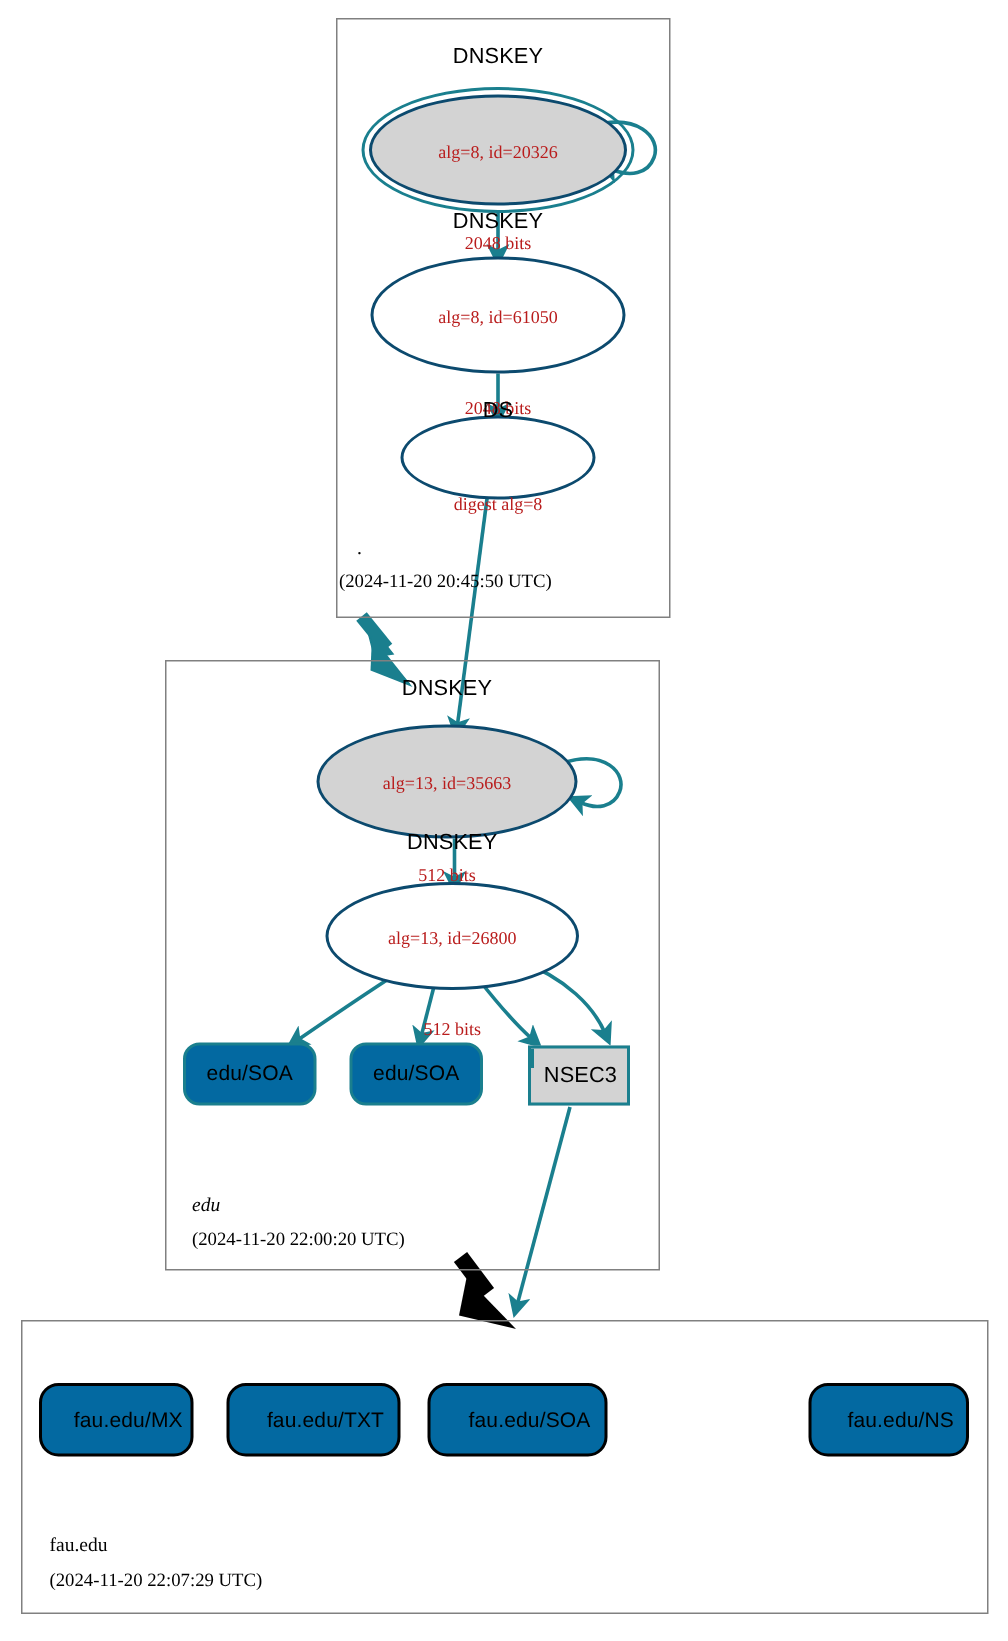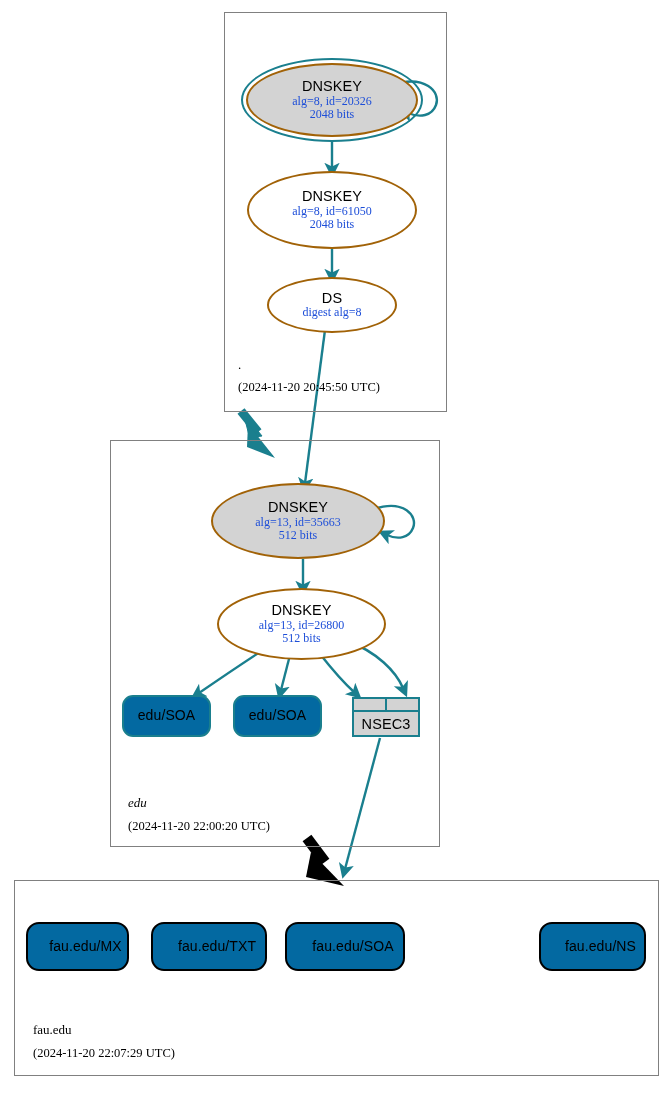--- a/index.html
+++ b/index.html
@@ -61,28 +61,29 @@
   }
   .n-title {
     font-family: "Liberation Sans", sans-serif;
     font-size: 14.5px;
     color: #000000;
     letter-spacing: 0.1px;
   }
   .n-sub {
     font-family: "Liberation Serif", serif;
     font-size: 12px;
-    color: #1d4ed8;
+    color: #b91c1c;
   }
 
   
   .ellipse {
-    border: 2px solid #a16207;
+    border: 2px solid #0c4a6e;
     border-radius: 50%;
     background: #ffffff;
+    gap: 48px;
   }
   .ellipse.filled {
     background: #d3d3d3;
   }
   .ellipse-outer {
     position: absolute;
     border: 2px solid #1a7f8e;
     border-radius: 50%;
     background: transparent;
     box-sizing: border-box;
@@ -103,21 +104,21 @@
     font-size: 14px;
   }
 
   
   .nsec3 {
     position: absolute;
     border: 2px solid #1a7f8e;
     background: #d3d3d3;
     box-sizing: border-box;
     display: flex;
-    flex-direction: column;
+    flex-direction: row;
   }
   .nsec3-head {
     display: flex;
     height: 11px;
     border-bottom: 2px solid #1a7f8e;
   }
   .nsec3-cell {
     flex: 1;
     background: #d3d3d3;
   }
@@ -175,21 +176,21 @@
     <path d="M 380,738 L 345,869" fill="none" stroke="#1a7f8e" stroke-width="2.4" marker-end="url(#arrowTeal)"></path>
 
     <g>
       <path d="M 307,838 L 325,862" stroke="#000000" stroke-width="11" stroke-linecap="butt"></path>
       <path d="M 311,852 L 344,886 L 306,877 Z" fill="#000000"></path>
     </g>
   </svg>
 
   <div class="zone" style="left:224px; top:12px; width:223px; height:400px;"></div>
   <div class="zone-label" style="left:238px; top:357px;">.</div>
-  <div class="zone-time" style="left:238px; top:380px;text-align:right;">(2024-11-20 20:45:50 UTC)</div>
+  <div class="zone-time" style="left:226px; top:380px;text-align:right;">(2024-11-20 20:45:50 UTC)</div>
 
   <div class="ellipse-outer" style="left:241px; top:58px; width:182px; height:84px;"></div>
   <div class="node ellipse filled" style="left:246px; top:63px; width:172px; height:74px;">
     <div class="n-title">DNSKEY</div>
     <div class="n-sub">alg=8, id=20326</div>
     <div class="n-sub">2048 bits</div>
   </div>
 
   <div class="node ellipse" style="left:247px; top:171px; width:170px; height:78px;">
     <div class="n-title">DNSKEY</div>

